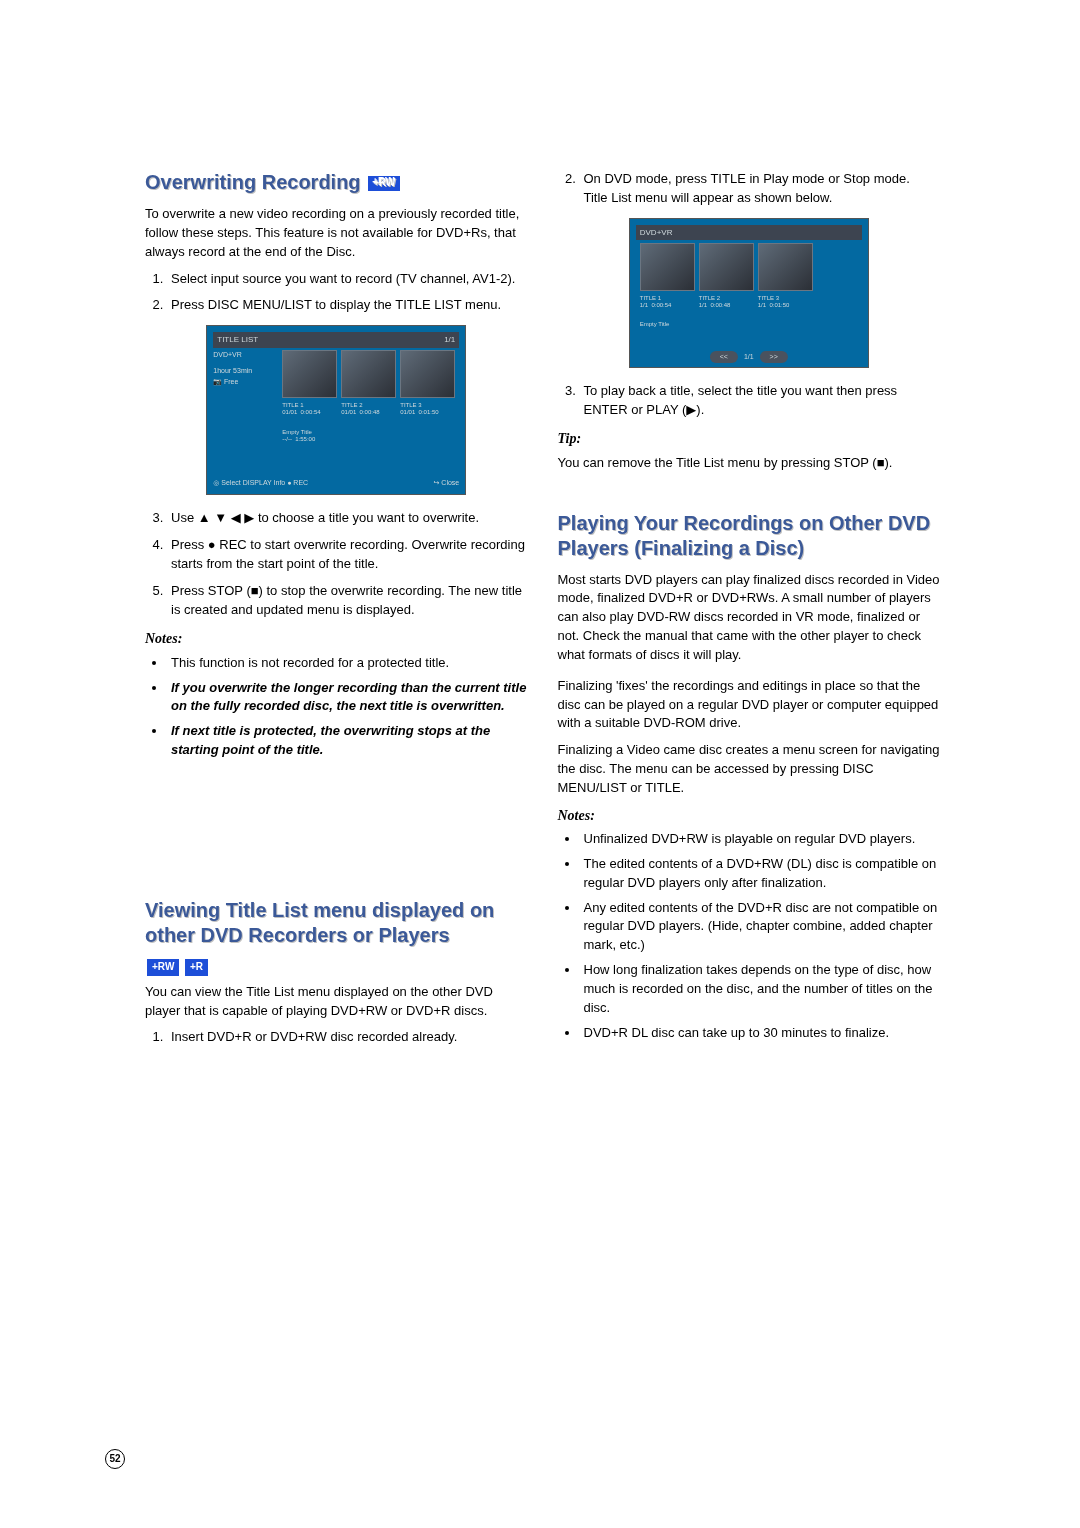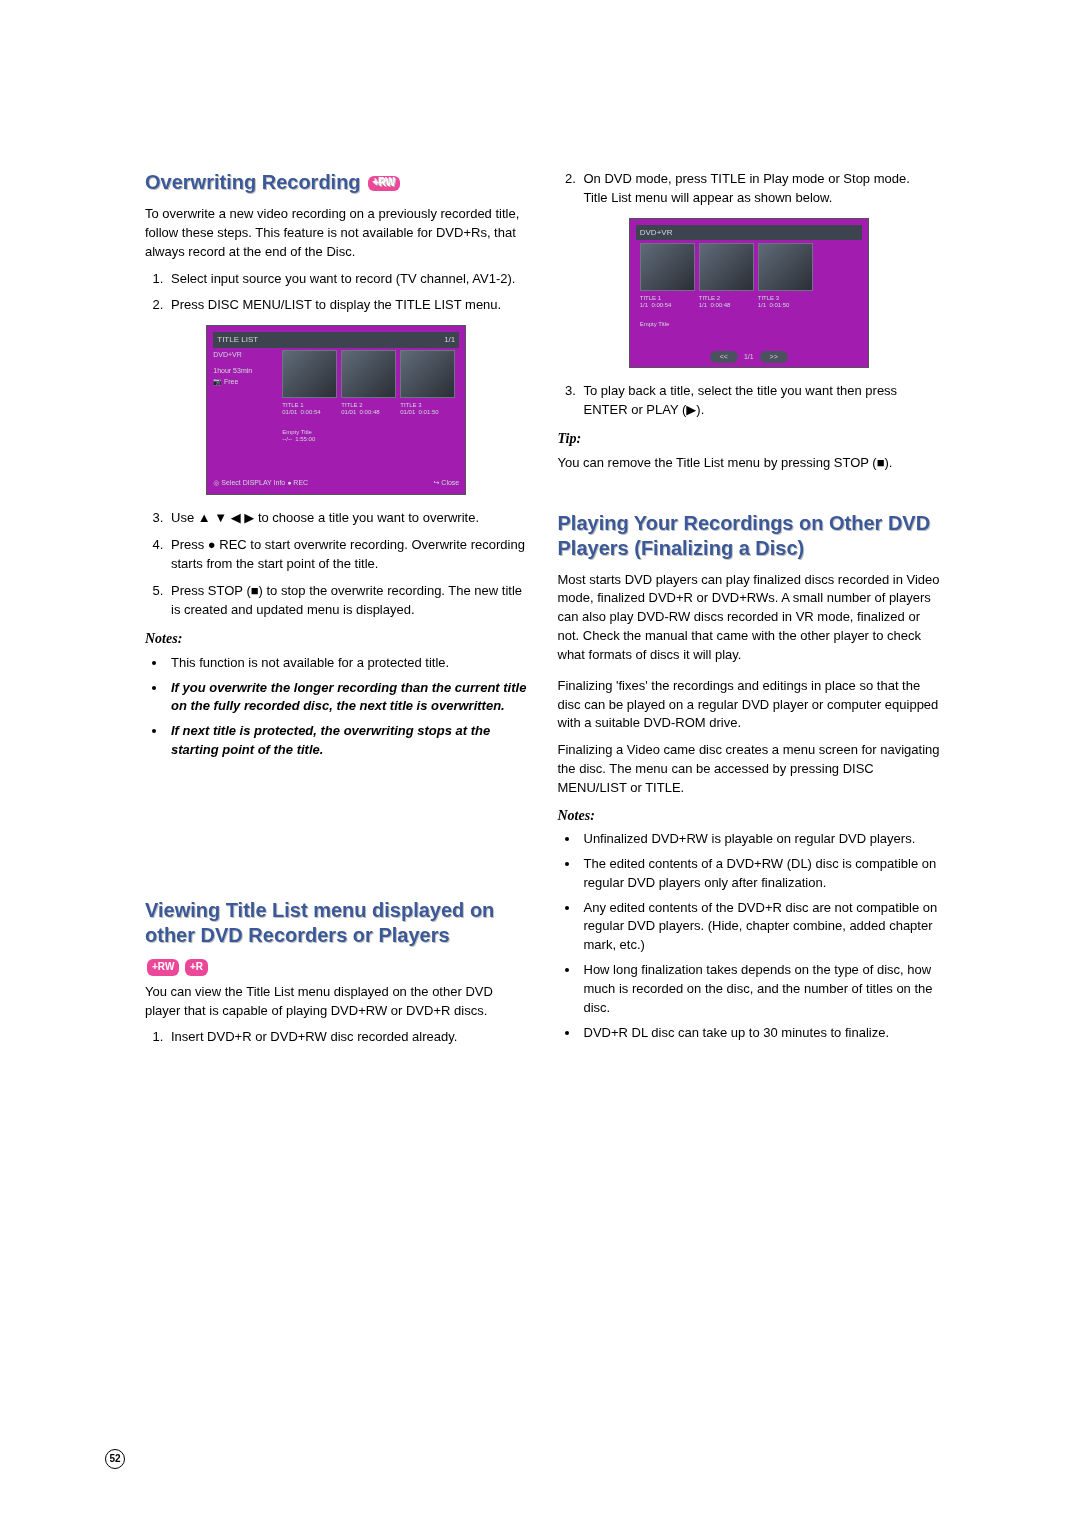--- a/index.html
+++ b/index.html
@@ -38,25 +38,25 @@
     h2.section-title {
       font-size: 20px;
       font-weight: bold;
       color: #3b5998;
       text-shadow: 1px 1px 0 #c0c0c0, -1px -1px 0 #fff;
       margin-bottom: 10px;
       line-height: 1.25;
     }
     .badge {
       display: inline-block;
-      background: #ec4899;
+      background: #1d4ed8;
       color: #fff;
       font-size: 10px;
       padding: 1px 5px;
-      border-radius: 6px;
+      border-radius: 0;
       vertical-align: middle;
       font-weight: bold;
       margin-left: 2px;
     }
     p { margin-bottom: 8px; }
     ol.steps {
       list-style-position: outside;
       padding-left: 22px;
       margin-bottom: 10px;
     }
@@ -76,21 +76,21 @@
       font-size: 14px;
       margin-top: 6px;
       margin-bottom: 4px;
       font-family: Georgia, 'Times New Roman', serif;
     }
     .bold { font-weight: bold; font-style: italic; }
     .media-screenshot {
       width: 260px;
       height: 170px;
       margin: 10px auto 14px;
-      background: #a21caf;
+      background: #0369a1;
       border: 1px solid #555;
       position: relative;
       padding: 6px;
     }
     .media-screenshot.small {
       width: 240px;
       height: 150px;
     }
     .ms-header {
       color: #cfd8dc; font-size: 8px;
@@ -168,21 +168,21 @@
     </div>
 
     <ol class="steps" start="3">
       <li>Use ▲ ▼ ◀ ▶ to choose a title you want to overwrite.</li>
       <li>Press ● REC to start overwrite recording. Overwrite recording starts from the start point of the title.</li>
       <li>Press STOP (■) to stop the overwrite recording. The new title is created and updated menu is displayed.</li>
     </ol>
 
     <div class="notes-label">Notes:</div>
     <ul class="bullets">
-      <li>This function is not available for a protected title.</li>
+      <li>This function is not recorded for a protected title.</li>
       <li class="bold">If you overwrite the longer recording than the current title on the fully recorded disc, the next title is overwritten.</li>
       <li class="bold">If next title is protected, the overwriting stops at the starting point of the title.</li>
     </ul>
 
     <div class="spacer-lg"></div>
 
     <h2 class="section-title">Viewing Title List menu displayed on other DVD Recorders or Players</h2>
     <div style="margin-bottom:6px">
       <span class="badge">+RW</span>
       <span class="badge">+R</span>

